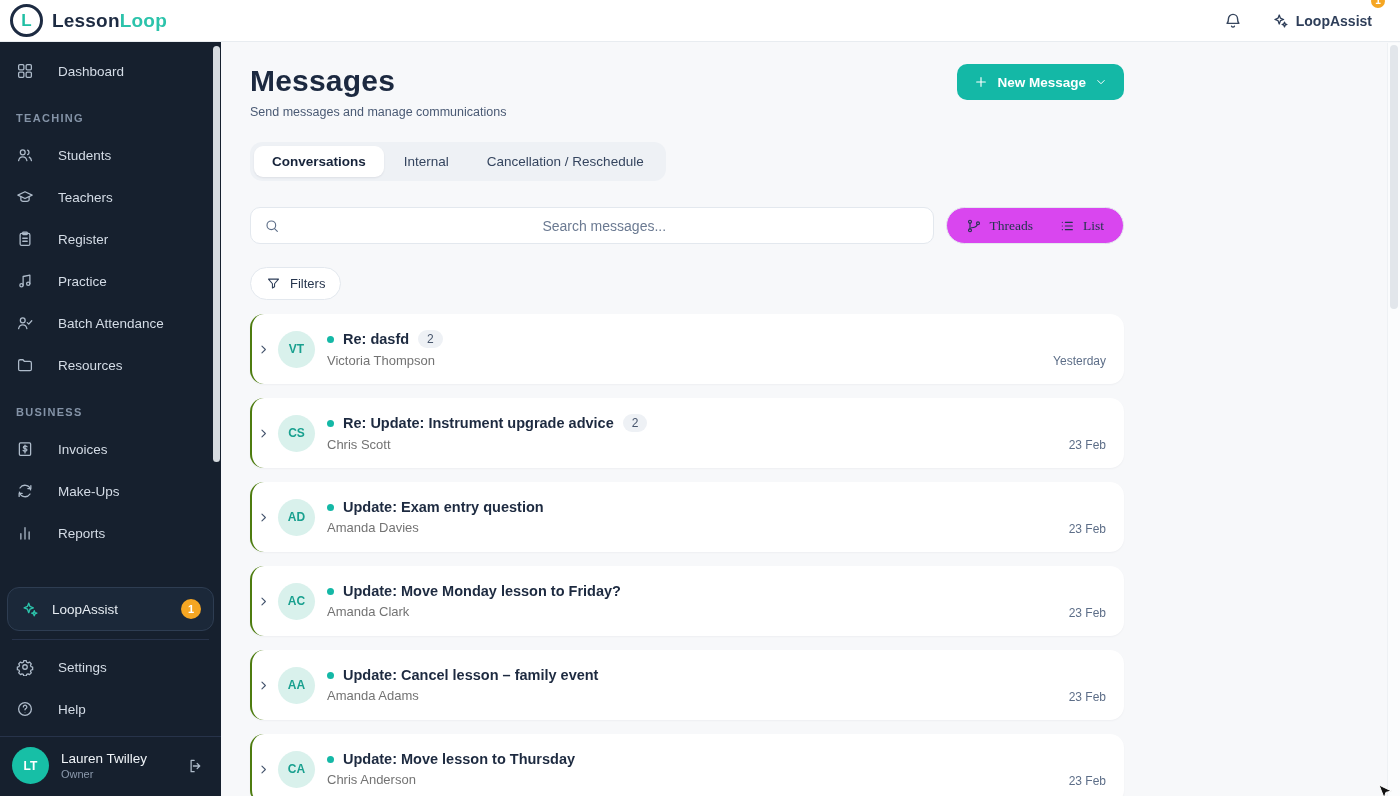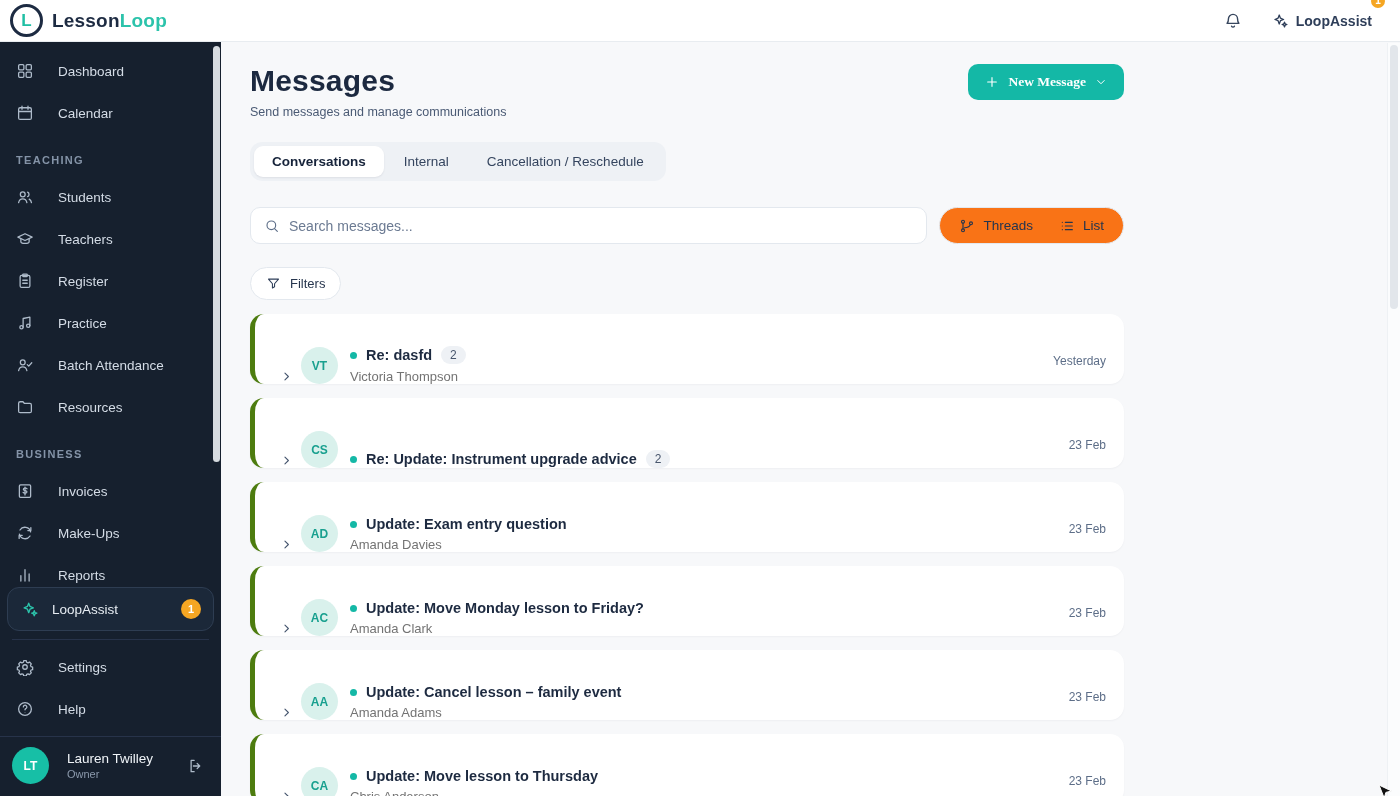--- a/index.html
+++ b/index.html
@@ -41,74 +41,74 @@
   .assist-card { margin:4px 7px 8px; height:44px; border:1px solid #2e3d52; background:#1b2839;
                  border-radius:12px; display:flex; align-items:center; gap:13px; padding:0 12px;
                  cursor:pointer; }
   .assist-card .icon { color:#2cc3ab; }
   .assist-card-label { color:#e6ecf2; font-size:13.5px; flex:1; }
   .assist-badge { width:20px; height:20px; border-radius:50%; background:#f5a623; color:#fff;
                   font-size:11px; font-weight:bold; display:flex; align-items:center;
                   justify-content:center; }
   .side-divider { border:none; border-top:1px solid #27334a; margin:6px 12px; }
   .side-user { border-top:1px solid #27334a; margin-top:6px; padding:10px 16px 12px 12px;
-               display:flex; align-items:center; gap:18px; }
+               display:flex; align-items:center; gap:12px; }
   .side-user-avatar { width:37px; height:37px; border-radius:50%; background:#17bfa6; color:#fff;
                       font-size:12px; font-weight:bold; display:flex; align-items:center;
                       justify-content:center; }
   .side-user-texts { flex:1; }
   .side-user-name { color:#f0f4f8; font-size:13.5px; }
   .side-user-role { color:#8b99ac; font-size:11px; margin-top:2px; }
   .side-user-logout { color:#aebbca; cursor:pointer; }
   .side-scrollbar { position:absolute; top:4px; right:1px; width:7px; height:416px;
                     background:#e7ebf0; border-radius:4px; opacity:.92; }
 
   
   .main { position:fixed; left:221px; top:42px; width:935px; height:754px;
           padding:0 32px 0 29px; background:#f7f8fa; }
   .main-header { display:flex; justify-content:space-between; align-items:flex-start;
                  margin-top:22px; }
   .page-title { font-size:30px; font-weight:800; color:#1c2940; letter-spacing:.2px; }
   .page-subtitle { font-size:12.5px; color:#4a5a74; margin-top:7px; }
   .new-msg-btn { display:flex; align-items:center; gap:8px; background:#14b8a6; color:#fff;
                  border:none; border-radius:10px; height:36px; padding:0 16px; font-size:13.5px;
-                 font-weight:600; cursor:pointer; font-family:Liberation Serif, serif; }
+                 font-weight:600; cursor:pointer; font-family:Liberation Sans, sans-serif; }
   .new-msg-btn .icon { color:#fff; }
 
   .tabs { display:inline-flex; align-items:center; background:#eef1f5; border-radius:12px;
           padding:4px; margin-top:23px; gap:2px; }
   .tab { font-size:13.5px; color:#35455f; padding:8px 18px; border-radius:9px; cursor:pointer;
          white-space:nowrap; }
   .tab.active { background:#ffffff; color:#16233a; font-weight:600;
                 box-shadow:0 1px 2px rgba(20,30,50,.08); }
 
   .search-row { display:flex; align-items:center; justify-content:space-between; gap:12px;
                 margin-top:26px; }
   .search-box { flex:1; height:37px; background:#fff; border:1px solid #e3e8ee;
                 border-radius:10px; display:flex; align-items:center; gap:9px; padding:0 13px;
                 max-width:946px; }
   .search-box .icon { color:#5d6e88; }
   .search-input { border:none; outline:none; flex:1; font-size:14px; color:#7f1d1d;
-                  font-family:inherit; background:transparent; }
+                  font-family:inherit; background:transparent;text-align:center; }
   .search-input::placeholder { color:#6b7a92; }
-  .view-toggle { display:flex; align-items:center; background:#f97316; border:1px solid #e3e8ee;
-                 border-radius:19px; height:37px; padding:0 6px; }
+  .view-toggle { display:flex; align-items:center; background:#d946ef; border:1px solid #e3e8ee;
+                 border-radius:19px; height:37px; padding:0 6px;font-family:Liberation Serif, serif; }
   .view-btn { display:flex; align-items:center; gap:8px; font-size:13.5px; color:#25354e;
               padding:7px 13px; border-radius:16px; cursor:pointer; }
   .view-btn .icon { color:#25354e; }
 
   .filters-row { margin-top:23px; }
   .filters-btn { display:inline-flex; align-items:center; gap:9px; background:#fff;
                  border:1px solid #e3e8ee; border-radius:17px; height:33px; padding:0 15px;
                  font-size:13px; color:#27364e; cursor:pointer; font-family:inherit; }
   .filters-btn .icon { color:#2e3e59; }
 
   .msg-list { margin-top:14px; display:flex; flex-direction:column; gap:14px; }
-  .msg-card { background:#fff; border-radius:14px; border-left:5px solid #4d7c0f;
-              height:70px; display:flex; align-items:flex-end; padding:0 18px 0 20px;
+  .msg-card { background:#fff; border-radius:14px; border-left:2px solid #4d7c0f;
+              height:70px; display:flex; align-items:center; padding:0 18px 0 0;
               box-shadow:0 1px 2px rgba(25,35,55,.04); cursor:pointer; }
   .msg-expand { color:#42526b; width:22px; cursor:pointer; }
   .msg-avatar { width:37px; height:37px; border-radius:50%; background:#d9f1ec; color:#19a08f;
                 font-size:12px; font-weight:bold; display:flex; align-items:center;
                 justify-content:center; margin:0 12px 0 4px; }
   .msg-texts { flex:1; min-width:0; }
   .msg-title-row { display:flex; align-items:center; gap:9px; }
   .unread-dot { width:7px; height:7px; border-radius:50%; background:#14b8a6; }
   .msg-title { font-size:14.5px; font-weight:bold; color:#1d2a40; }
   .msg-count { background:#eef1f5; color:#47556c; font-size:12px; border-radius:10px;
@@ -160,29 +160,20 @@
         <span class="icon">
           <svg width="18" height="18" viewBox="0 0 24 24" fill="none" stroke="currentColor" stroke-width="1.7" stroke-linecap="round" stroke-linejoin="round">
             <rect x="3.5" y="3.5" width="7" height="7" rx="1.5"></rect>
             <rect x="13.5" y="3.5" width="7" height="7" rx="1.5"></rect>
             <rect x="3.5" y="13.5" width="7" height="7" rx="1.5"></rect>
             <rect x="13.5" y="13.5" width="7" height="7" rx="1.5"></rect>
           </svg>
         </span>
         <span>Dashboard</span>
       </div>
-      <div class="side-item">
-        <span class="icon">
-          <svg width="18" height="18" viewBox="0 0 24 24" fill="none" stroke="currentColor" stroke-width="1.7" stroke-linecap="round" stroke-linejoin="round">
-            <rect x="3.5" y="5" width="17" height="15.5" rx="2"></rect>
-            <path d="M3.5 10h17M8 3v4M16 3v4"></path>
-          </svg>
-        </span>
-        <span>Calendar</span>
-      </div>
       <div class="side-section-label">TEACHING</div>
       <div class="side-item">
         <span class="icon">
           <svg width="18" height="18" viewBox="0 0 24 24" fill="none" stroke="currentColor" stroke-width="1.7" stroke-linecap="round" stroke-linejoin="round">
             <circle cx="9" cy="8.5" r="3.2"></circle>
             <path d="M3.5 19.5c.6-3 2.8-5 5.5-5s4.9 2 5.5 5"></path>
             <path d="M15.5 5.6a3.2 3.2 0 010 5.8M17.6 14.9c1.7.9 2.7 2.6 3 4.6"></path>
           </svg>
         </span>
         <span>Students</span>
@@ -411,20 +402,21 @@
             <path d="M9.5 6.5l5.5 5.5-5.5 5.5"></path>
           </svg>
         </span>
         <div class="msg-avatar">CS</div>
         <div class="msg-texts">
           <div class="msg-title-row">
             <span class="unread-dot"></span>
             <span class="msg-title">Re: Update: Instrument upgrade advice</span>
             <span class="msg-count">2</span>
           </div>
+          <div class="msg-sender">Chris Scott</div>
         </div>
         <span class="msg-date">23 Feb</span>
       </div>
       <div class="msg-card">
         <span class="msg-expand icon">
           <svg width="15" height="15" viewBox="0 0 24 24" fill="none" stroke="currentColor" stroke-width="1.7" stroke-linecap="round" stroke-linejoin="round">
             <path d="M9.5 6.5l5.5 5.5-5.5 5.5"></path>
           </svg>
         </span>
         <div class="msg-avatar">AD</div>

